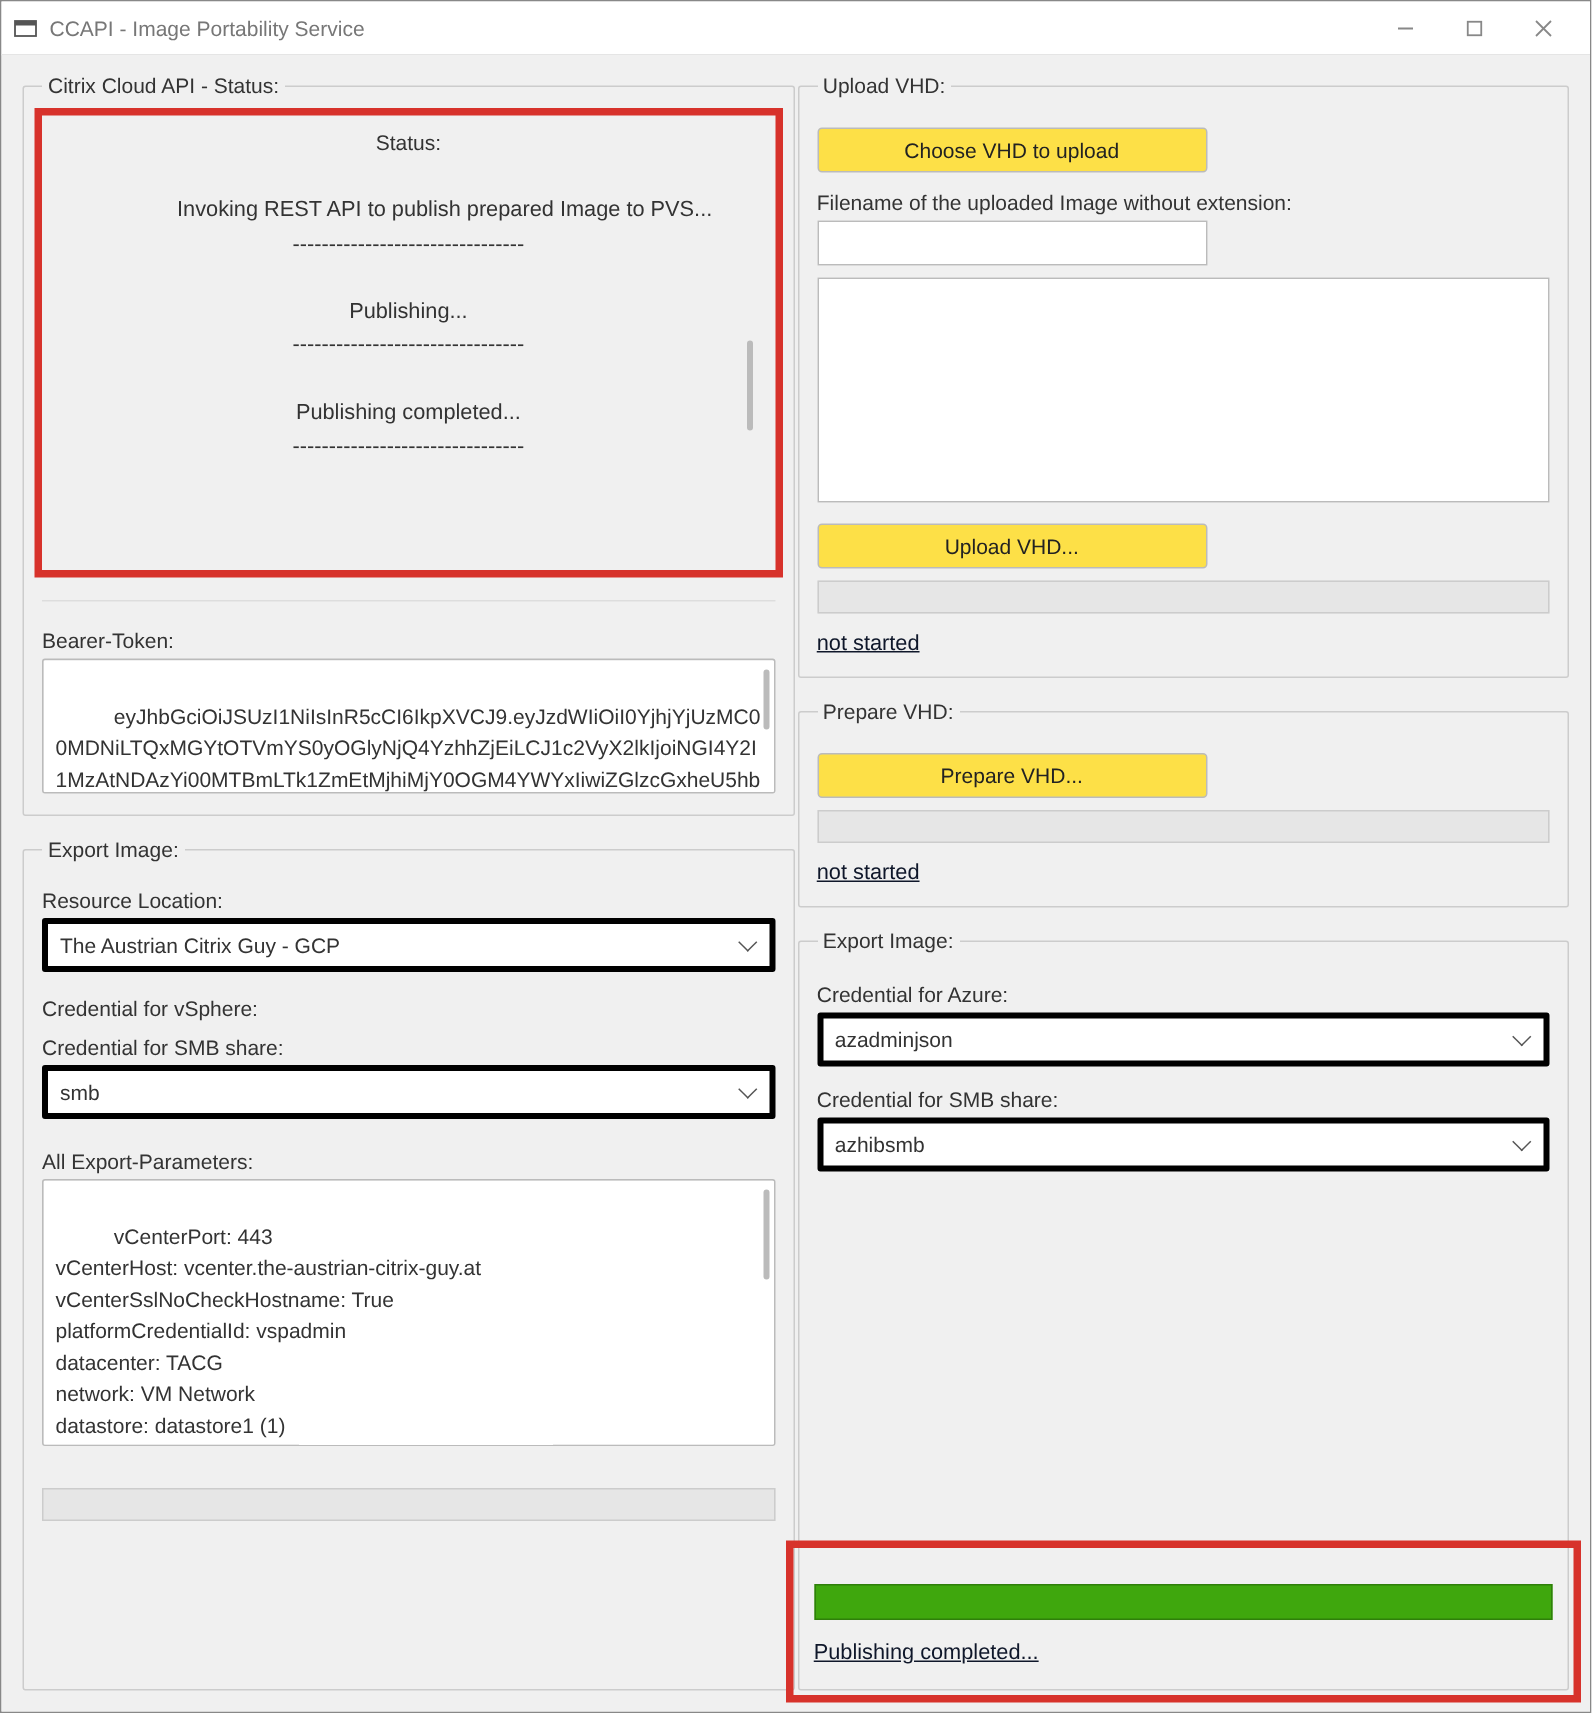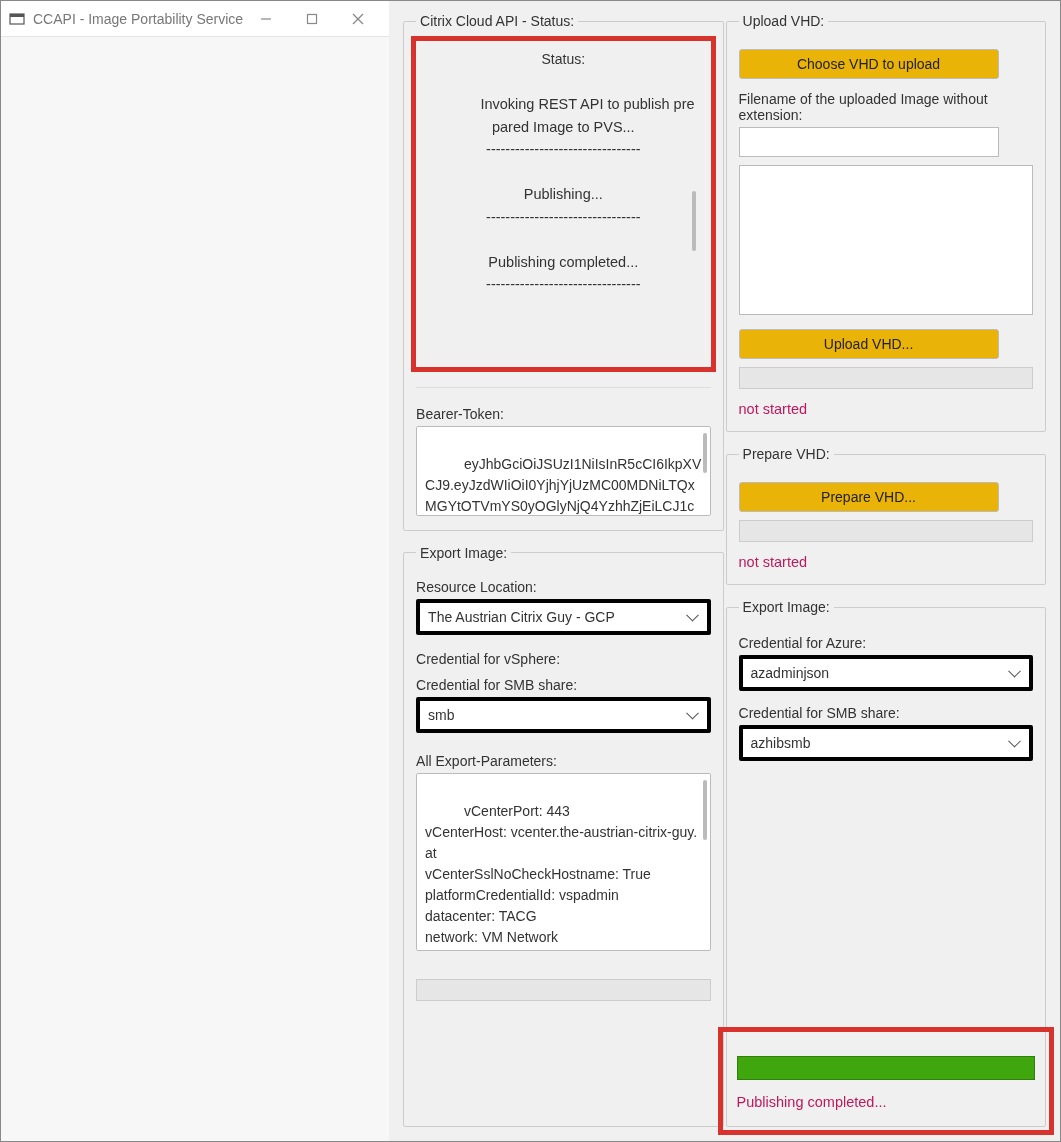--- a/index.html
+++ b/index.html
@@ -9,20 +9,21 @@
     background: #fff;
     color: #333;
   }
   .window {
     width: 1061px;
     height: 1142px;
     border: 1px solid #888;
     background: #f7f7f7;
     position: relative;
     display: flex;
+    flex-direction: column;
   }
   .titlebar {
     height: 36px;
     background: #fff;
     display: flex;
     align-items: center;
     padding: 0 8px;
     border-bottom: 1px solid #e5e5e5;
   }
   .titlebar .app-icon {
@@ -94,21 +95,21 @@
   }
   .scrollbar {
     position: absolute;
     right: 3px;
     width: 4px;
     background: #bbb;
     border-radius: 2px;
   }
   .btn {
     display: block;
-    background: #eab308;
+    background: #fde047;
     border: 1px solid #bbb;
     border-radius: 3px;
     padding: 6px 18px;
     font-size: 14px;
     text-align: center;
     color: #222;
     cursor: pointer;
   }
   .btn-wide {
     width: 100%;
@@ -148,21 +149,21 @@
   .progress-full {
     width: 100%;
     height: 24px;
     background: #3fa70d;
     border: 1px solid #2f7f0a;
   }
   .highlight-red {
     outline: 5px solid #d7322b;
     outline-offset: -0px;
   }
-  .status-text { color: #be185d; font-size: 14.5px; margin-top: 6px; }
+  .status-text { color: #0f172a; font-size: 14.5px; margin-top: 6px; text-decoration: underline; }
   .multiline {
     white-space: pre-wrap;
     word-break: break-all;
   }
   .input-line {
     width: 260px;
     background: #fff;
     border: 1px solid #bbb;
     padding: 6px 8px;
     height: 30px;

